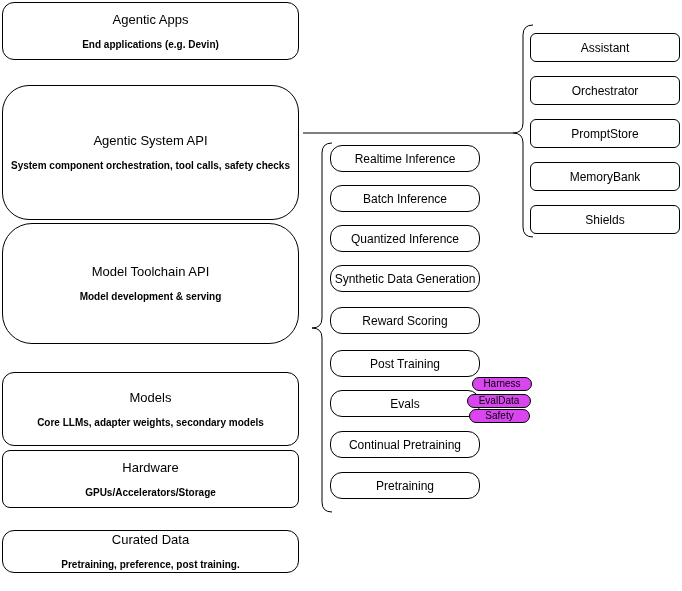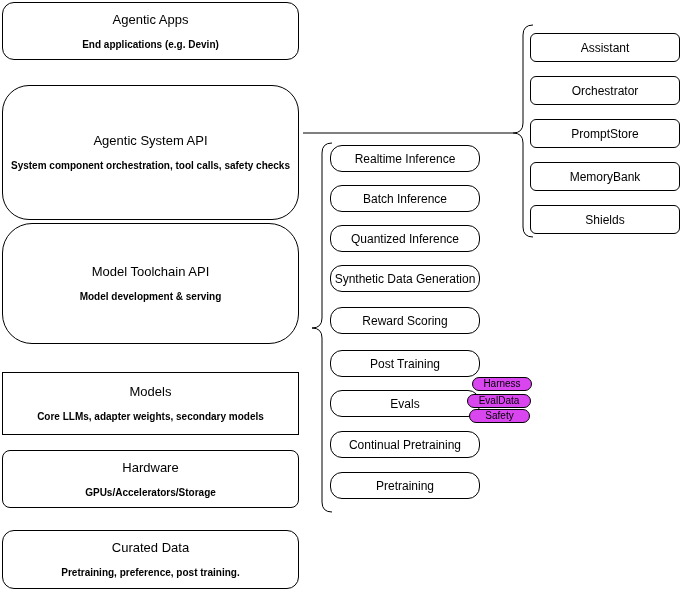--- a/index.html
+++ b/index.html
@@ -107,31 +107,31 @@
   <div class="box lbox" style="top:85px;height:135px;border-radius:27px">
     <div class="btitle">Agentic System API</div>
     <div class="bsub">System component orchestration, tool calls, safety checks</div>
   </div>
 
   <div class="box lbox" style="top:223px;height:121px;border-radius:30px">
     <div class="btitle">Model Toolchain API</div>
     <div class="bsub">Model development &amp; serving</div>
   </div>
 
-  <div class="box lbox" style="top:372px;height:63px;border-radius:0">
+  <div class="box lbox" style="top:372px;height:74px;border-radius:12px">
     <div class="btitle">Models</div>
     <div class="bsub">Core LLMs, adapter weights, secondary models</div>
   </div>
 
   <div class="box lbox" style="top:450px;height:58px;border-radius:8px">
     <div class="btitle">Hardware</div>
     <div class="bsub">GPUs/Accelerators/Storage</div>
   </div>
 
-  <div class="box lbox" style="top:530px;height:59px;border-radius:12px">
+  <div class="box lbox" style="top:530px;height:43px;border-radius:12px">
     <div class="btitle">Curated Data</div>
     <div class="bsub">Pretraining, preference, post training.</div>
   </div>
 
   <div class="box mbox" style="top:145px">Realtime Inference</div>
   <div class="box mbox" style="top:185px">Batch Inference</div>
   <div class="box mbox" style="top:225px">Quantized Inference</div>
   <div class="box mbox" style="top:265px">Synthetic Data Generation</div>
   <div class="box mbox" style="top:307px">Reward Scoring</div>
   <div class="box mbox" style="top:350px">Post Training</div>

